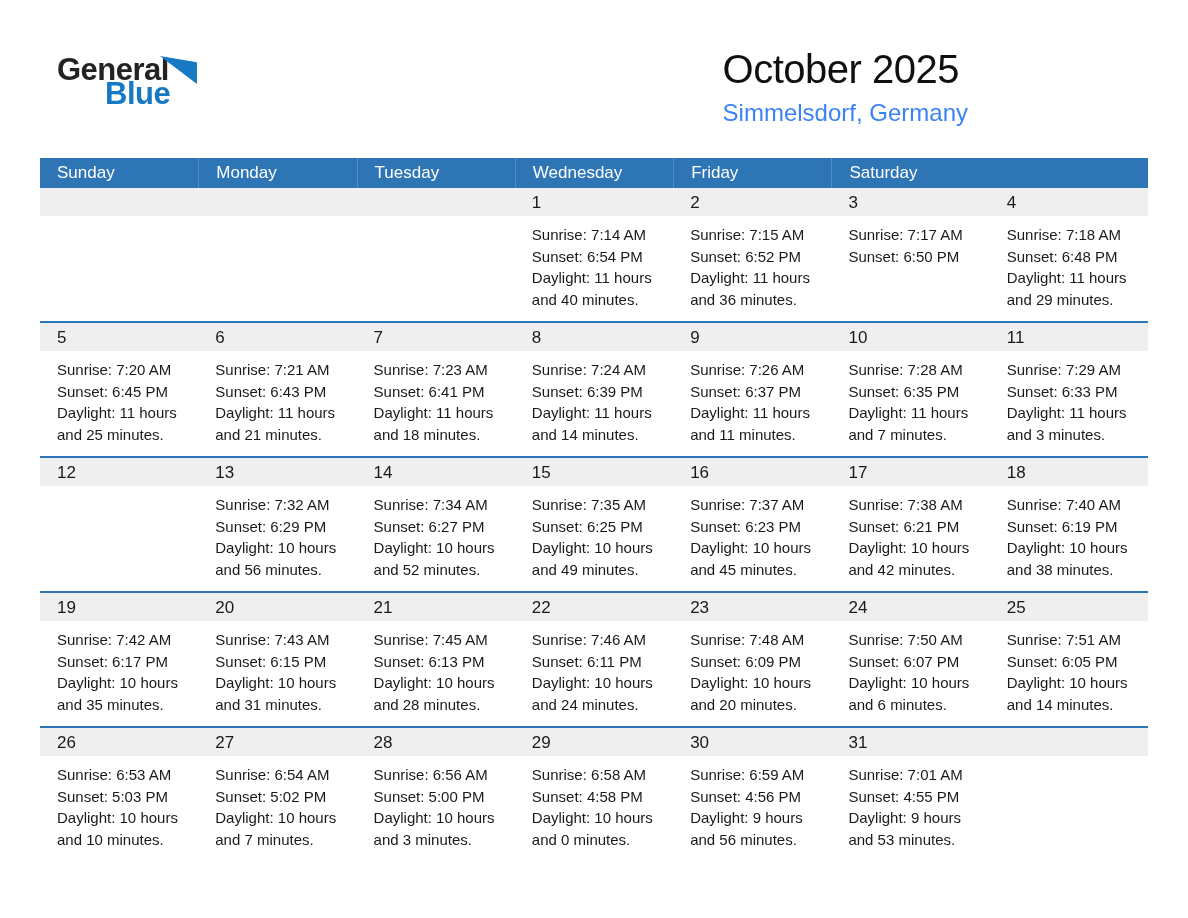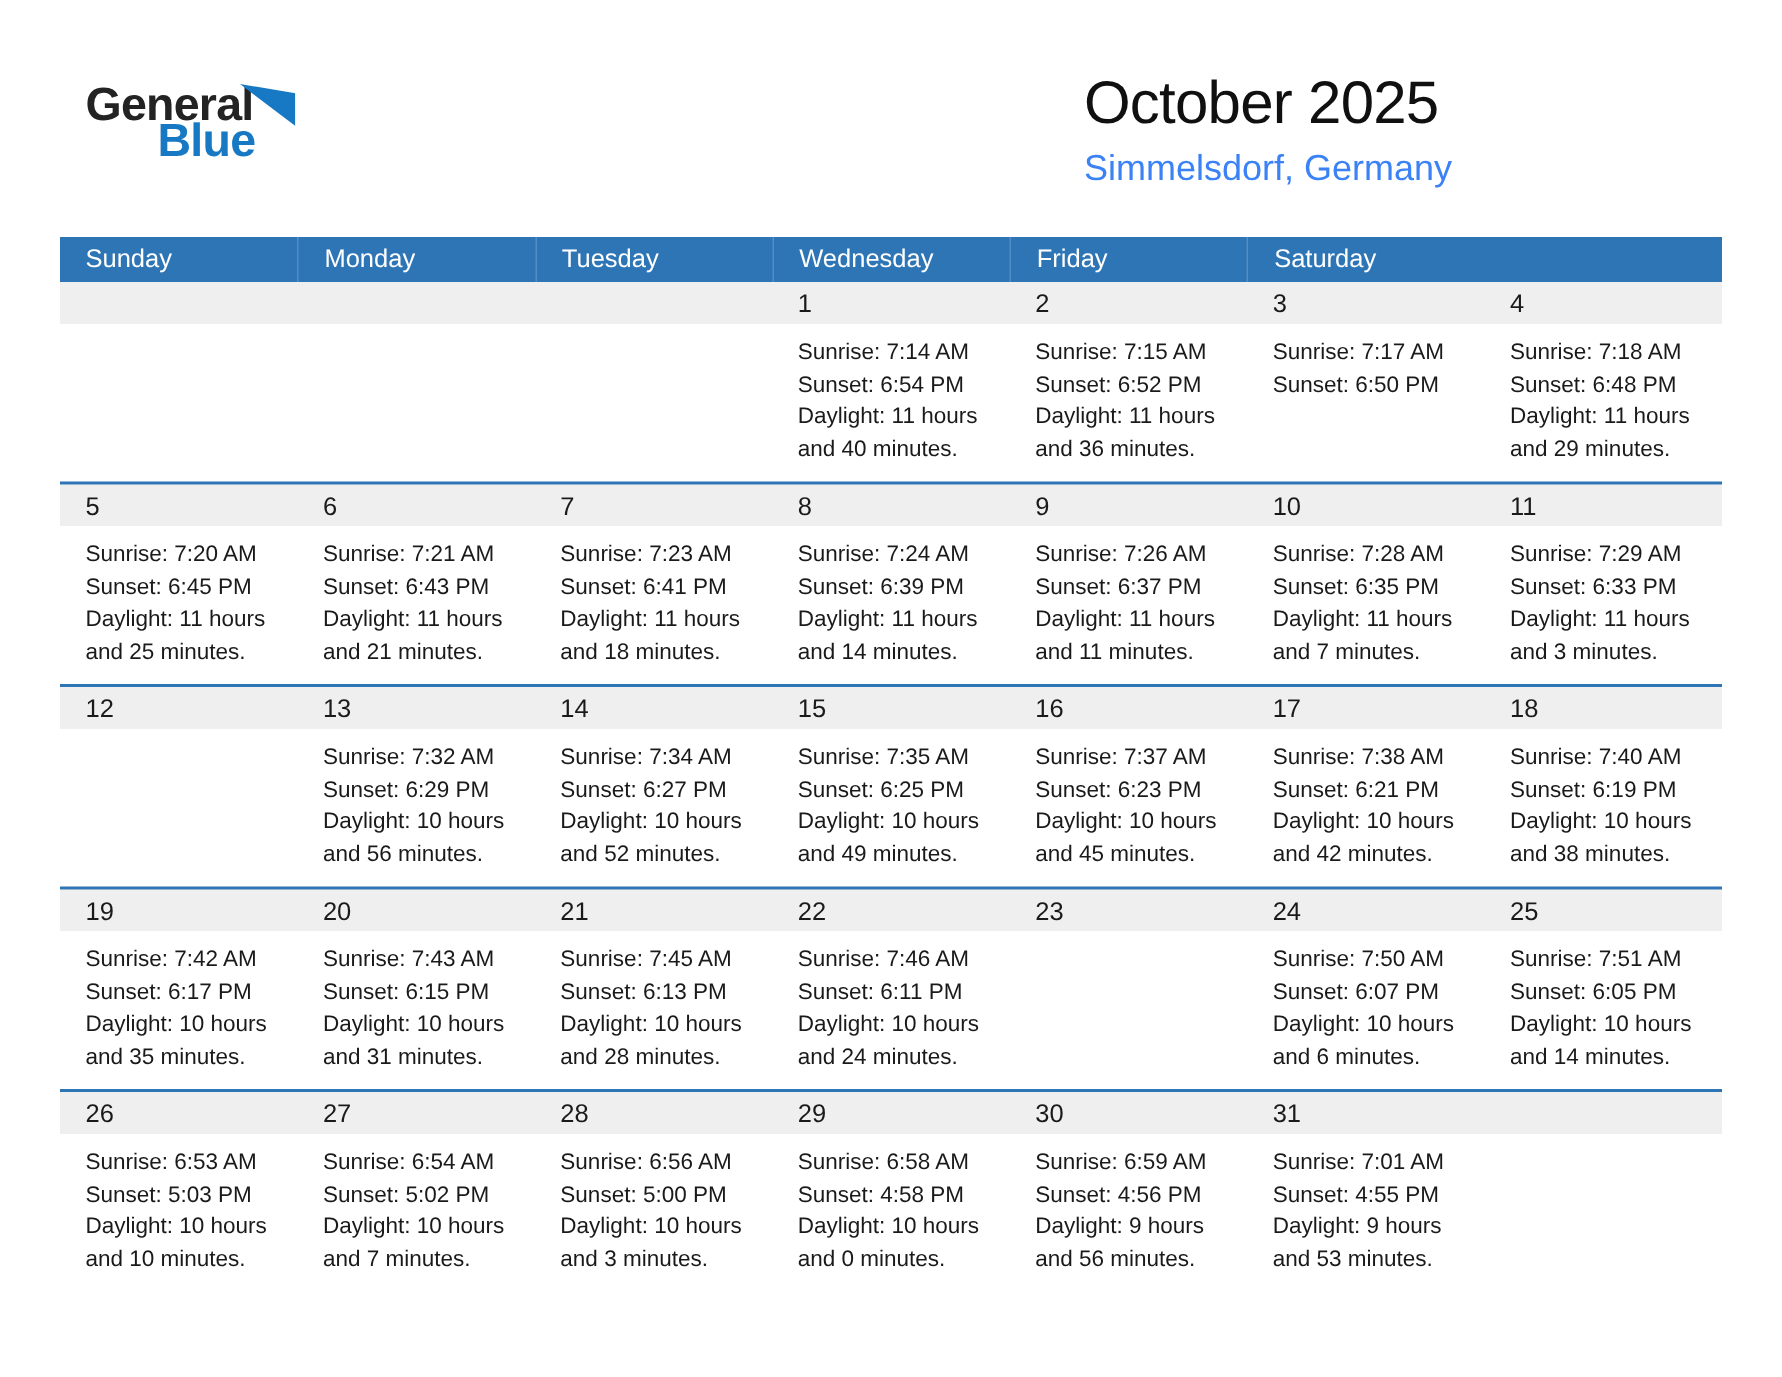--- a/index.html
+++ b/index.html
@@ -250,20 +250,25 @@
           <div class="day-cell">
             <div class="day-number">22</div>
             <div class="cell-body">
               <div>Sunrise: 7:46 AM</div>
               <div>Sunset: 6:11 PM</div>
               <div>Daylight: 10 hours and 24 minutes.</div>
             </div>
           </div>
           <div class="day-cell">
             <div class="day-number">23</div>
+            <div class="cell-body">
+              <div>Sunrise: 7:48 AM</div>
+              <div>Sunset: 6:09 PM</div>
+              <div>Daylight: 10 hours and 20 minutes.</div>
+            </div>
           </div>
           <div class="day-cell">
             <div class="day-number">24</div>
             <div class="cell-body">
               <div>Sunrise: 7:50 AM</div>
               <div>Sunset: 6:07 PM</div>
               <div>Daylight: 10 hours and 6 minutes.</div>
             </div>
           </div>
           <div class="day-cell">

